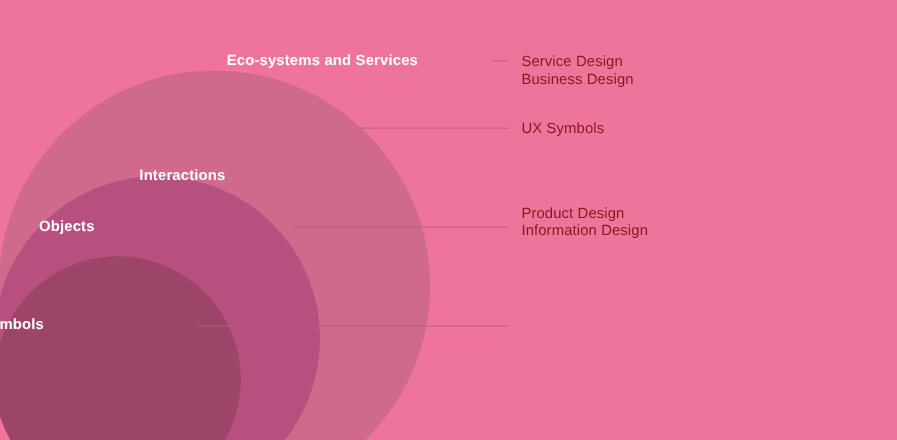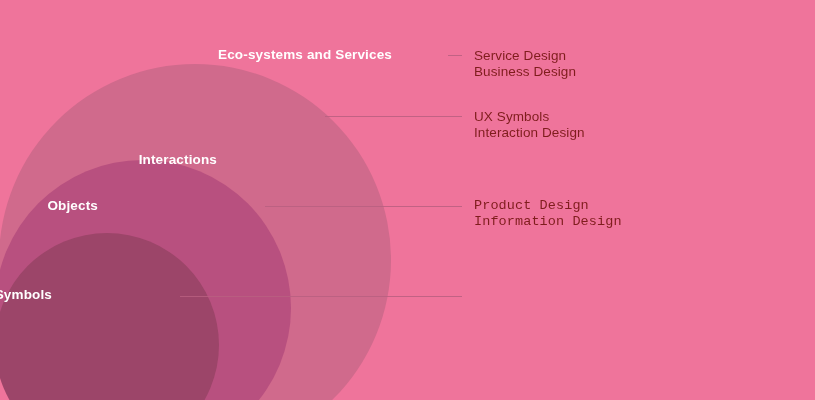--- a/index.html
+++ b/index.html
@@ -14,21 +14,20 @@
     font-family: "Liberation Sans", sans-serif;
     background: #ef749b;
   }
 
   #diagram-root {
     position: relative;
     width: 754px;
     height: 400px;
     background: #ef749b;
     overflow: hidden;
-    padding-left: 12px;
   }
 
   .circles-layer {
     position: absolute;
     left: 0;
     top: 0;
     width: 815px;
     height: 400px;
   }
 
@@ -85,21 +84,21 @@
     font-size: 13.5px;
     line-height: 15.6px;
     letter-spacing: 0.1px;
     white-space: nowrap;
   }
   .discipline-group .discipline-item {
     display: block;
   }
   .g-eco      { top: 48px; }
   .g-inter    { top: 109px; }
-  .g-objects  { top: 198px; font-family: Liberation Mono, monospace; }
+  .g-objects  { top: 186px; }
   .g-symbols  { top: 290px; }
 </style>
 </head>
 <body>
 
 <div id="diagram-root">
 
   <svg class="circles-layer" width="815" height="400" viewBox="0 0 815 400" xmlns="http://www.w3.org/2000/svg">
     <circle cx="195" cy="260" r="196" fill="#d06a8c"></circle>
     <circle cx="143" cy="308" r="148" fill="#b8507f"></circle>
@@ -121,21 +120,20 @@
 
   <div class="disciplines">
 
     <div class="discipline-group g-eco">
       <span class="discipline-item">Service Design</span>
       <span class="discipline-item">Business Design</span>
     </div>
 
     <div class="discipline-group g-inter">
       <span class="discipline-item">UX Symbols</span>
-      <span class="discipline-item">Interaction Design</span>
     </div>
 
     <div class="discipline-group g-objects">
       <span class="discipline-item">Product Design</span>
       <span class="discipline-item">Information Design</span>
     </div>
 
 
   </div>
 

